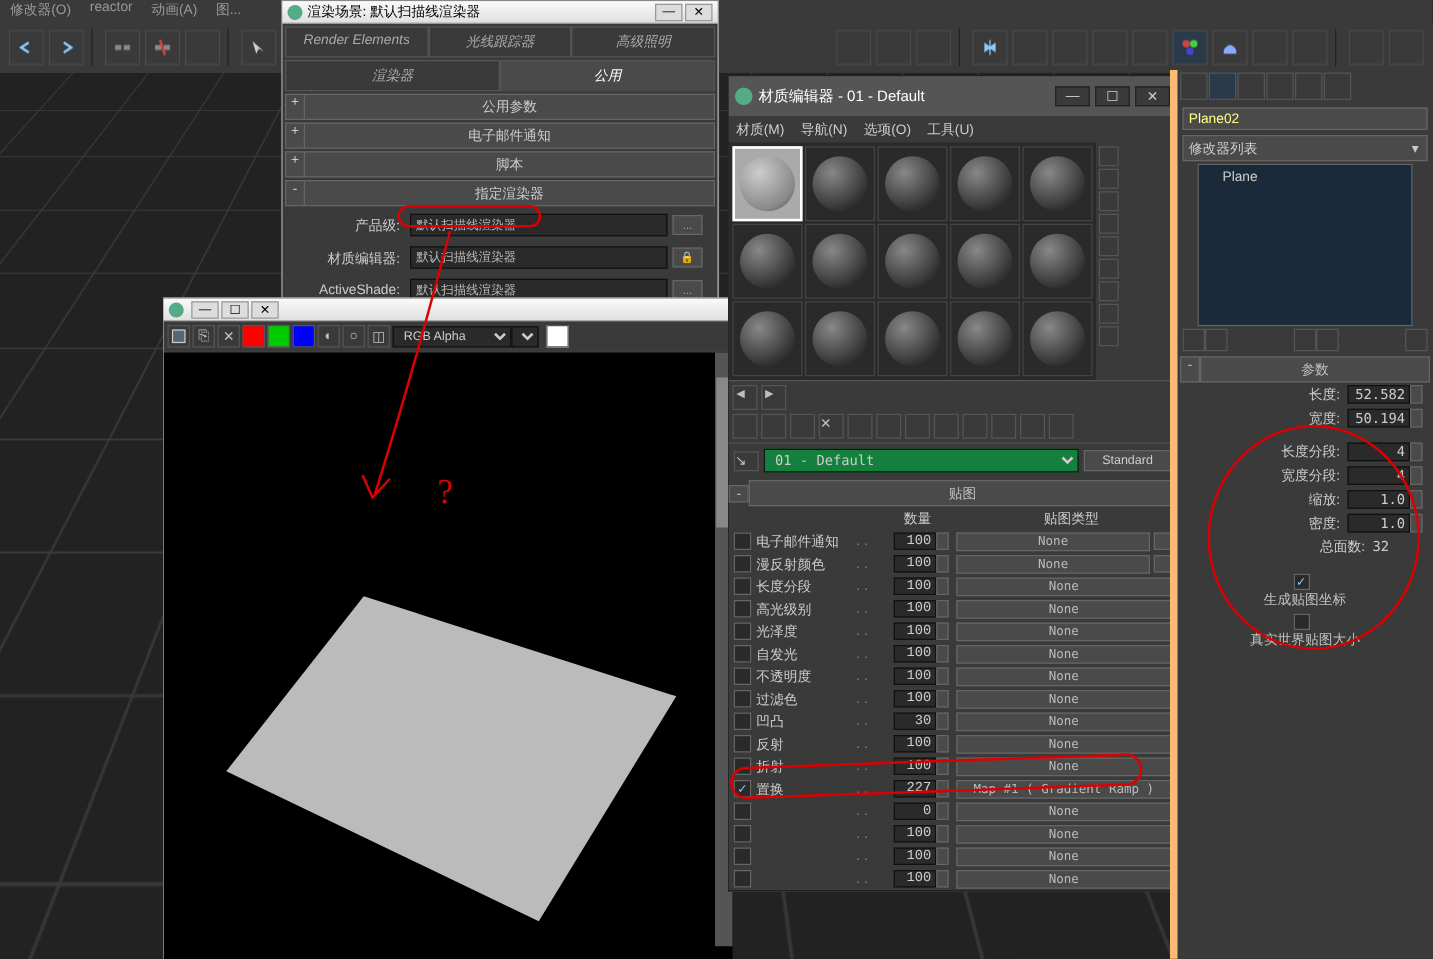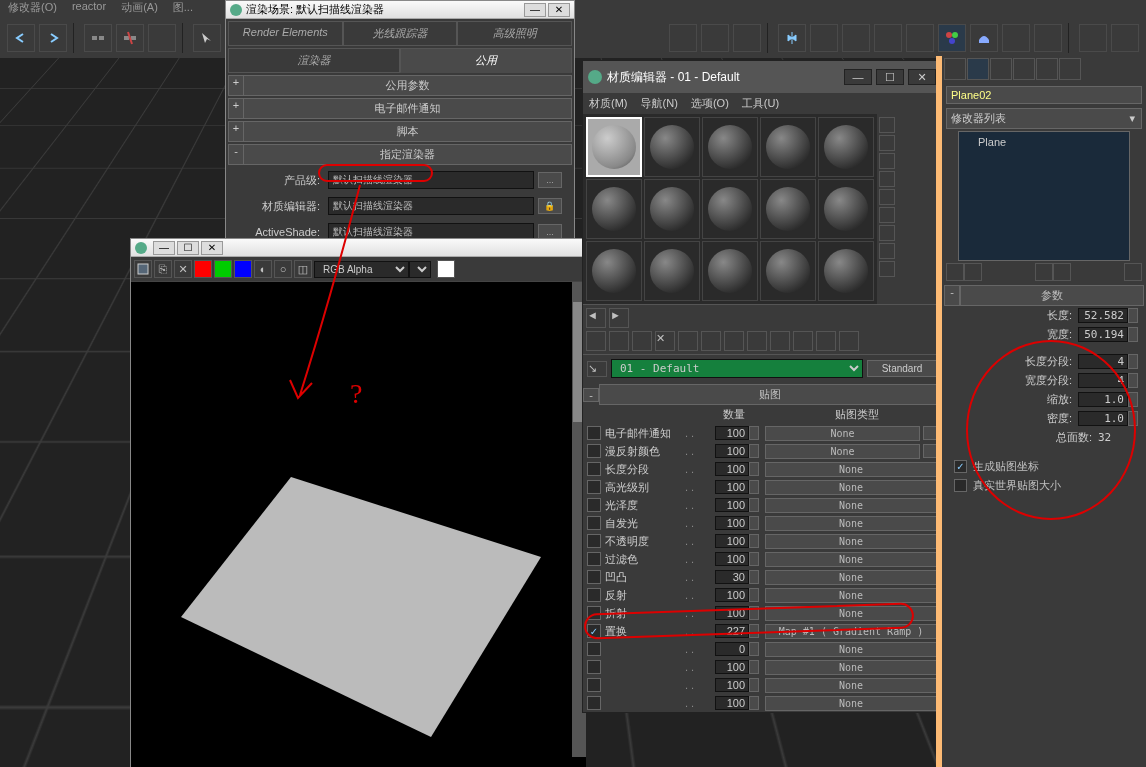--- a/index.html
+++ b/index.html
@@ -79,21 +79,21 @@
 .maps-table { font-size: 11px; }
 .maps-cols { display: flex; padding: 2px 0; color: #ccc; }
 .maps-cols .c1 { width: 140px; text-align: center; }
 .maps-cols .c2 { width: 50px; text-align: left; }
 .maps-cols .c3 { flex: 1; text-align: center; }
 .maprow { display: flex; align-items: center; padding: 0 4px; height: 18px; }
 .maprow .chk { width: 14px; height: 14px; border: 1px solid #666; background: #2a2a2a; margin-right: 4px; display: flex; align-items: center; justify-content: center; font-size: 10px; color: #5cf; }
 .maprow .chk.on::after { content: "✓"; color: #8cf; }
 .maprow .name { width: 80px; color: #ccc; font-size: 11px; }
 .maprow .dots { width: 30px; color: #888; }
-.maprow .amt { width: 34px; background: #2a2a2a; border: 1px solid #111; text-align: right; padding: 0 3px; color: #ccc; font-family: Liberation Sans, sans-serif; height: 14px; }
+.maprow .amt { width: 34px; background: #2a2a2a; border: 1px solid #111; text-align: right; padding: 0 3px; color: #ccc; font-family: Liberation Mono, monospace; height: 14px; }
 .maprow .spin { width: 10px; height: 14px; background: #4a4a4a; border: 1px solid #666; margin-right: 6px; }
 .maprow .slot-btn { flex: 1; background: #4a4a4a; border: 1px solid #666; text-align: center; color: #bbb; font-family: monospace; font-size: 10px; height: 15px; line-height: 13px; }
 .maprow .lockbtn { width: 14px; height: 14px; background: #4a4a4a; border: 1px solid #666; margin-left: 3px; }
 
 
 .cmdpanel { position: absolute; top: 56px; right: 0; width: 210px; height: 711px; background: #3a3a3a; border-left: 6px solid #fdba74; }
 .cmdtabs { display: flex; padding: 2px; }
 .cmdtabs .t { width: 22px; height: 22px; background: #3a3a3a; border: 1px solid #555; margin-right: 1px; }
 .cmdtabs .t.sel { background: #2a3a4a; }
 .objname { margin: 4px; padding: 2px 4px; background: #4a4a4a; border: 1px solid #666; color: #ff8; }
@@ -104,21 +104,21 @@
 .modfoot .mb { width: 18px; height: 18px; background: #3a3a3a; border: 1px solid #555; }
 .rollout2 { margin: 4px 2px; }
 .rollout2 .head { display: flex; }
 .rollout2 .head .plus { width: 16px; text-align: center; background: #4a4a4a; border: 1px solid #666; }
 .rollout2 .head .lab { flex: 1; text-align: center; background: #4a4a4a; border: 1px solid #666; padding: 2px 0; }
 .param-row { display: flex; align-items: center; padding: 2px 6px; }
 .param-row .l { flex: 1; text-align: right; padding-right: 6px; color: #ccc; font-size: 11px; }
 .param-row .v { width: 50px; background: #2a2a2a; border: 1px solid #111; text-align: right; padding: 0 3px; font-family: monospace; color: #ccc; height: 15px; }
 .param-row .spin { width: 10px; height: 15px; background: #4a4a4a; border: 1px solid #666; }
 .section-lbl { text-align: center; color: #ccc; padding: 3px 0; }
-.chk-row { display: flex; align-items: center; padding: 2px 10px; }
+.chk-row { display: flex; align-items: center; padding: 2px 10px; flex-direction: column; }
 .chk-row .chk { width: 13px; height: 13px; border: 1px solid #666; background: #2a2a2a; margin-right: 6px; display: flex; align-items: center; justify-content: center; color: #8cf; font-size: 10px; }
 .chk-row .chk.on::after { content: "✓"; }
 
 .red-arrow { position: absolute; pointer-events: none; }
 .red-arrow svg { overflow: visible; }
 
 </style>
 </head>
 <body>
 

